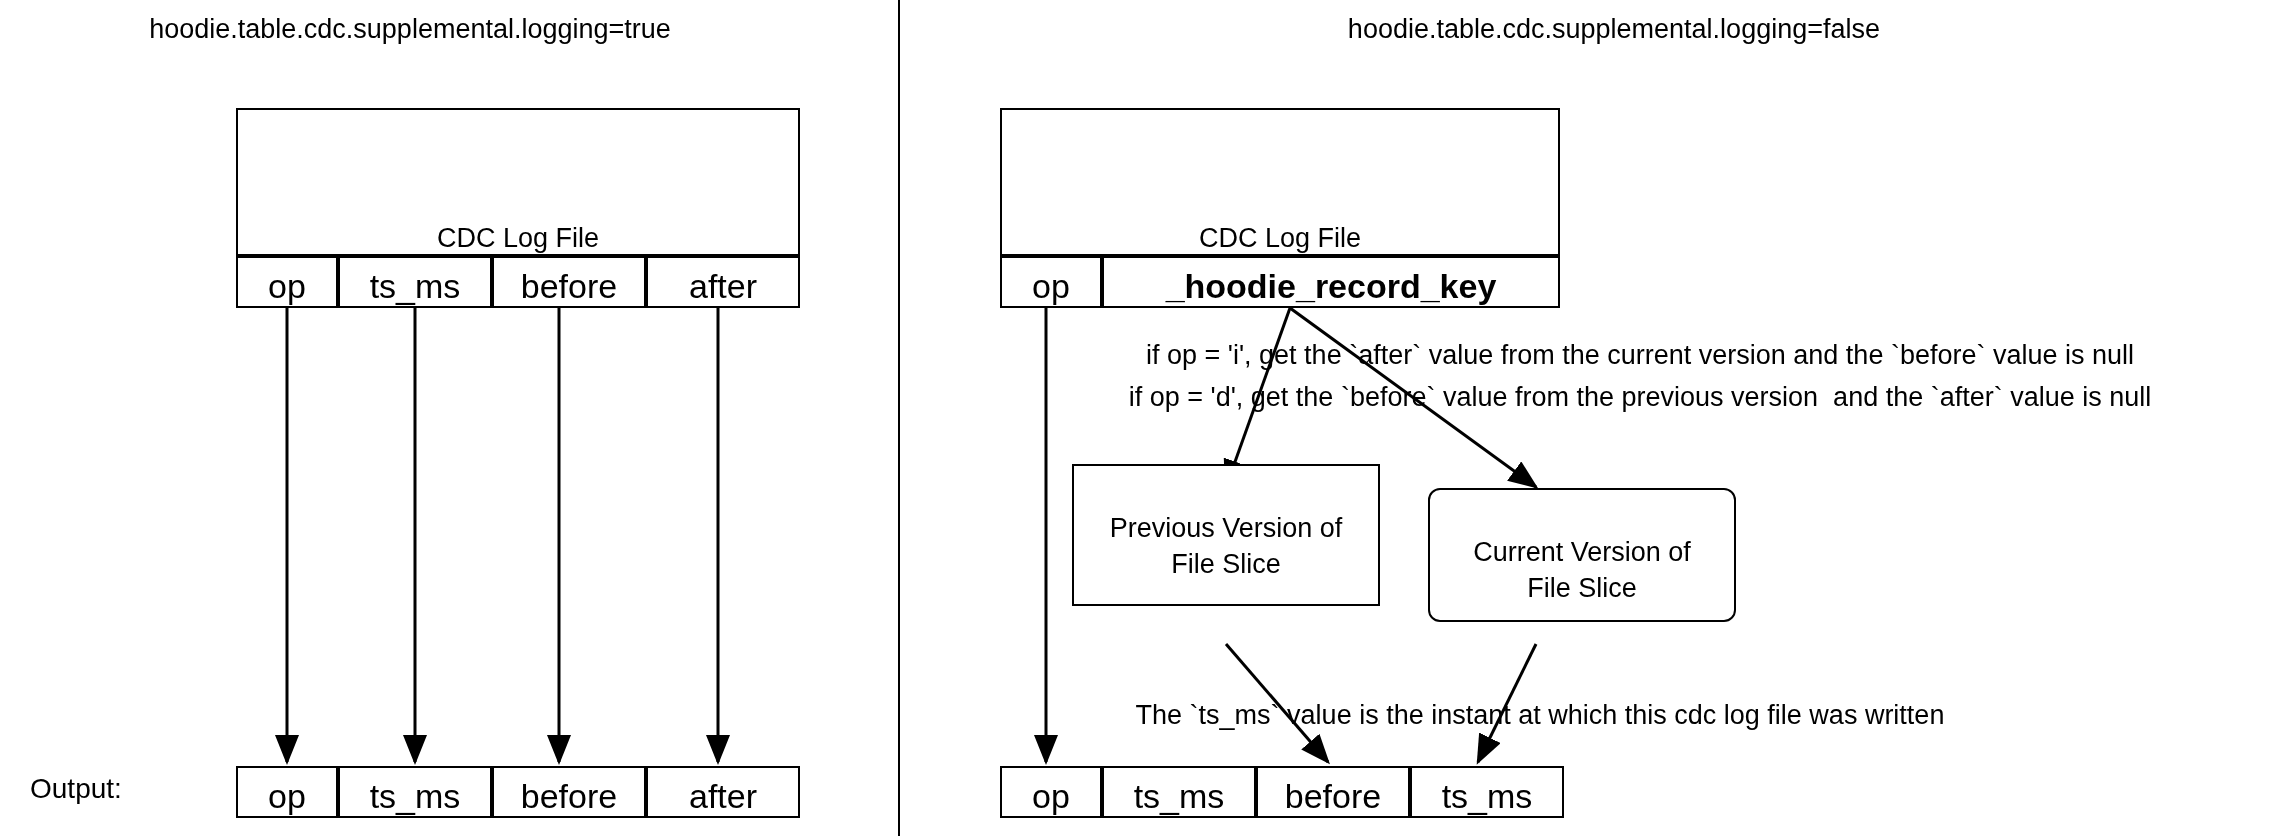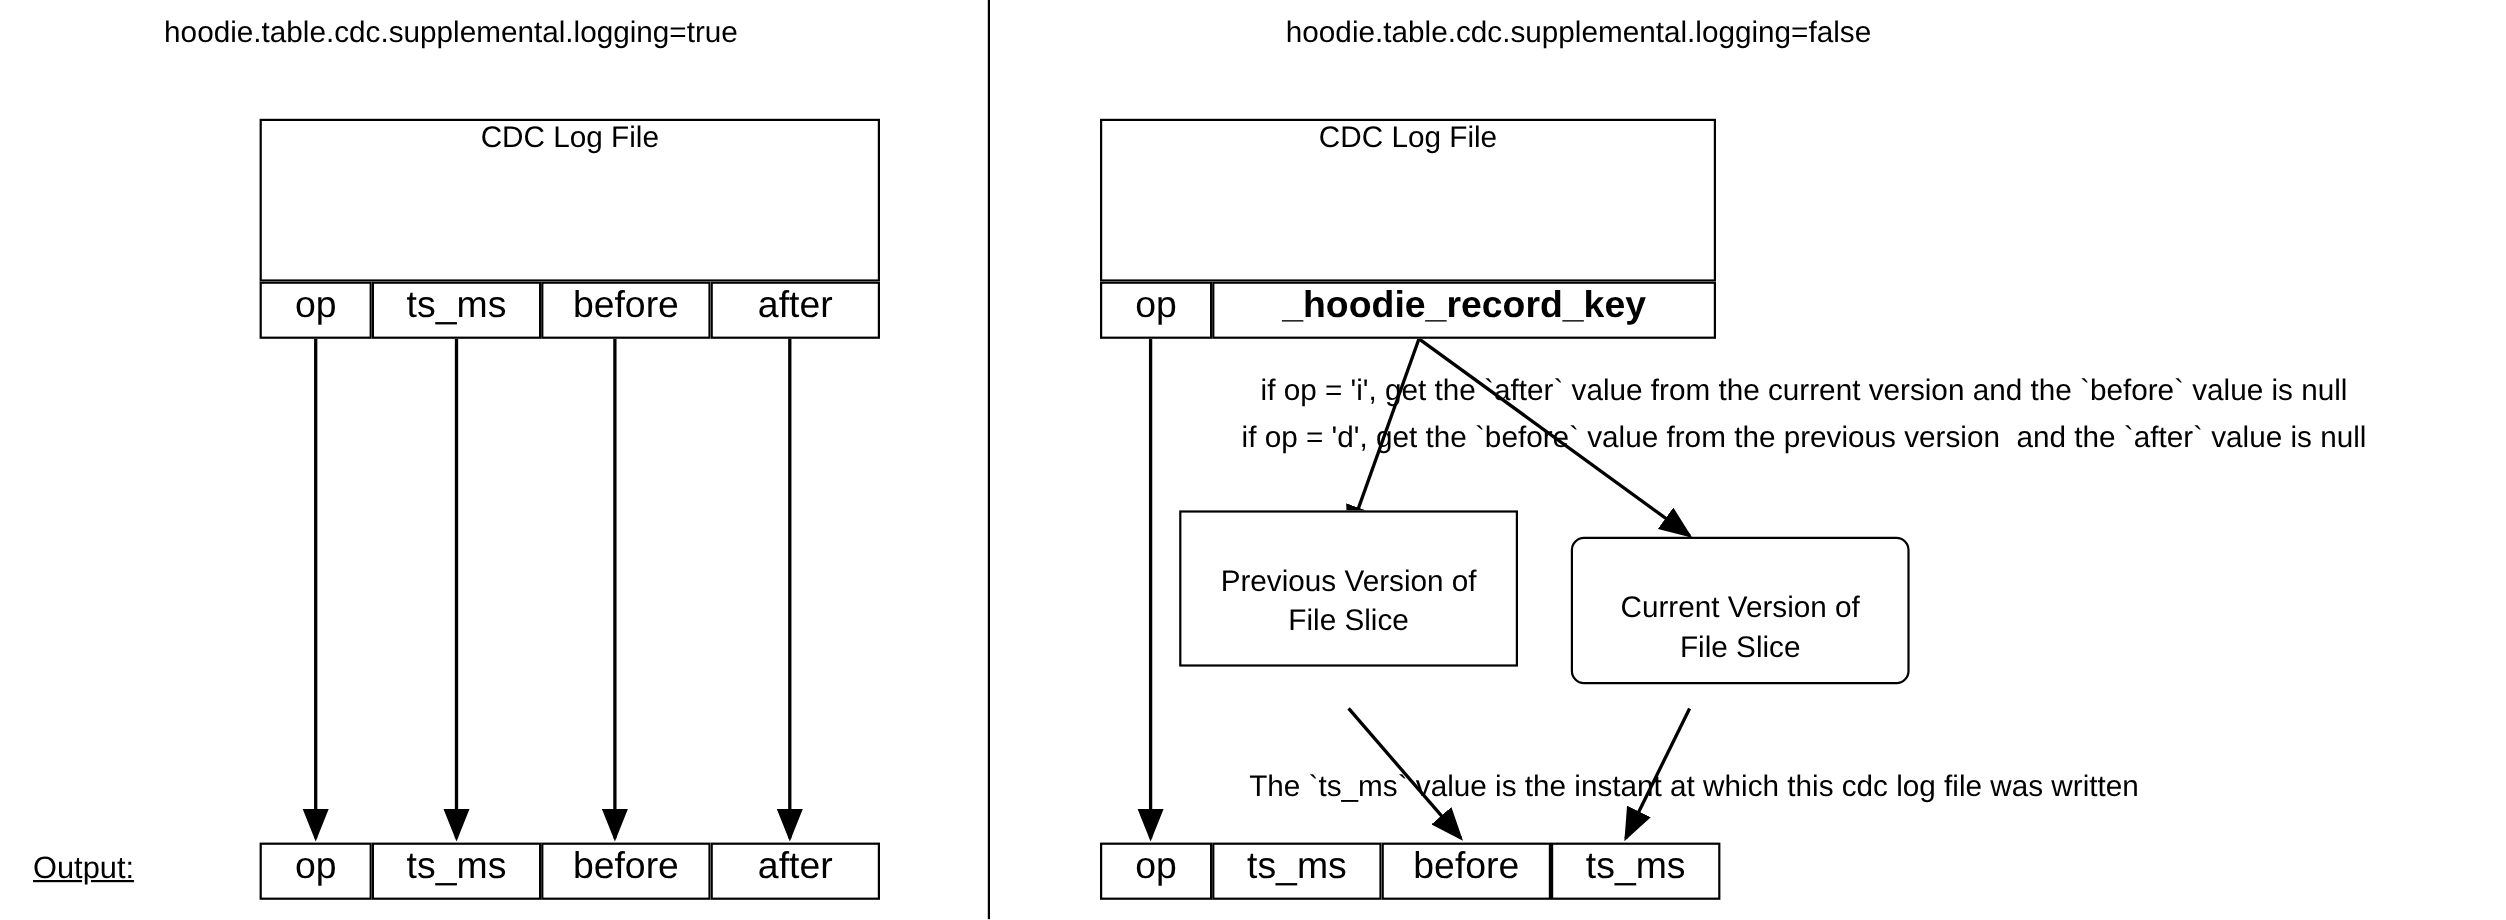--- a/index.html
+++ b/index.html
@@ -50,31 +50,30 @@
     white-space: pre;
   }
   .box-label {
     font-size: 27px;
     text-align: center;
     width: 100%;
     line-height: 1.35;
   }
   .output-label {
     font-size: 28px;
-    text-decoration: underline;
   }
   .box {
     position: absolute;
     border: 2px solid #000000;
     background: #ffffff;
     box-sizing: border-box;
   }
   .flexcenter {
     display: flex;
-    align-items: flex-start;
+    align-items: flex-end;
     justify-content: center;
   }
   .divider {
     position: absolute;
     background: #000000;
     width: 2px;
   }
 </style>
 </head>
 <body>
@@ -99,21 +98,21 @@
     <line x1="1290" y1="308" x2="1536" y2="487" stroke="#000" stroke-width="3" marker-end="url(#arrowhead)"></line>
 
     <line x1="1226" y1="644" x2="1328" y2="762" stroke="#000" stroke-width="3" marker-end="url(#arrowhead)"></line>
     <line x1="1536" y1="644" x2="1478" y2="762" stroke="#000" stroke-width="3" marker-end="url(#arrowhead)"></line>
   </svg>
 
   <div class="divider" style="left:898px; top:0px; height:836px;"></div>
 
   <div class="lbl panel-title" style="left:120px; top:14px; width:580px;">hoodie.table.cdc.supplemental.logging=true</div>
 
-  <div class="lbl panel-title" style="left:700px; top:14px; width:890px; text-align:center; padding-left:290px;">hoodie.table.cdc.supplemental.logging=false</div>
+  <div class="lbl panel-title" style="left:700px; top:14px; width:890px; text-align:right; padding-left:290px;">hoodie.table.cdc.supplemental.logging=false</div>
 
   <div class="box flexcenter" style="left:236px; top:108px; width:564px; height:148px;">
     <span class="cdc-title">CDC Log File</span>
   </div>
 
   <div class="box flexcenter" style="left:236px; top:256px; width:102px; height:52px;">
     <span class="cell-label">op</span>
   </div>
   <div class="box flexcenter" style="left:338px; top:256px; width:154px; height:52px;">
     <span class="cell-label">ts_ms</span>

